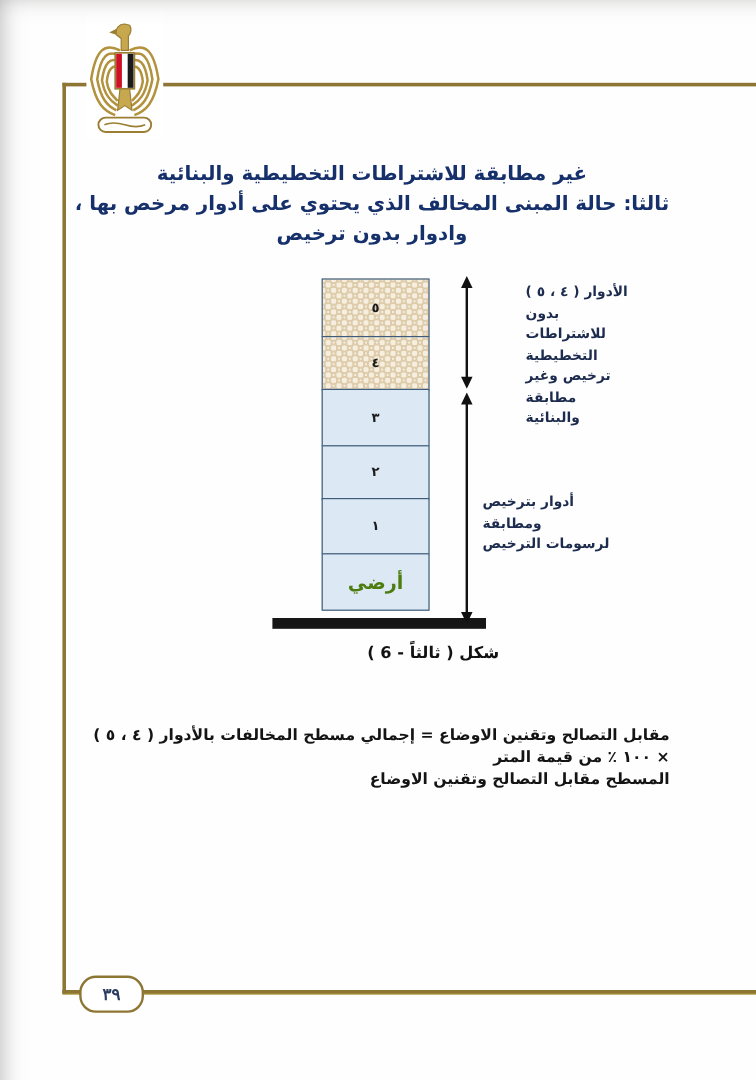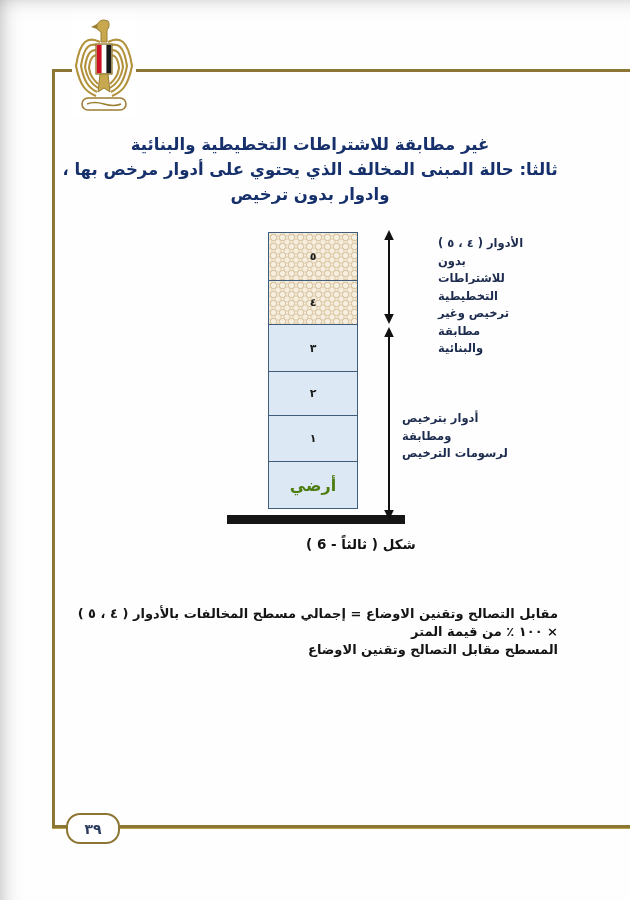--- a/index.html
+++ b/index.html
@@ -17,21 +17,21 @@
   .frame-top{left:52px;top:69px;right:0;height:3px;}
   .frame-bottom{left:52px;top:825px;right:0;height:3px;box-shadow:0 1px 0 #b7a24a;}
   .frame-left{left:52px;top:69px;width:3px;height:759px;}
   
   .emblem{position:absolute;left:70px;top:8px;width:68px;height:110px;z-index:3;}
   
   .page-pill{
     position:absolute;left:66px;top:813px;width:50px;height:27px;z-index:4;
     background:#fff;border:2.5px solid #8d7633;border-radius:14px;
     display:flex;align-items:center;justify-content:center;
-    color:#2c3c60;font-size:14px;font-weight:bold;
+    color:#2c3c60;font-size:14px;font-weight:bold;font-family:Liberation Serif, serif;
   }
   
   .heading{
     position:absolute;left:58px;top:132px;width:504px;z-index:2;
     direction:rtl;text-align:center;
     color:#16306b;font-weight:bold;font-size:16.5px;line-height:25px;
   }
   
   .building{position:absolute;left:268px;top:232px;width:90px;z-index:2;}
   .floor{

